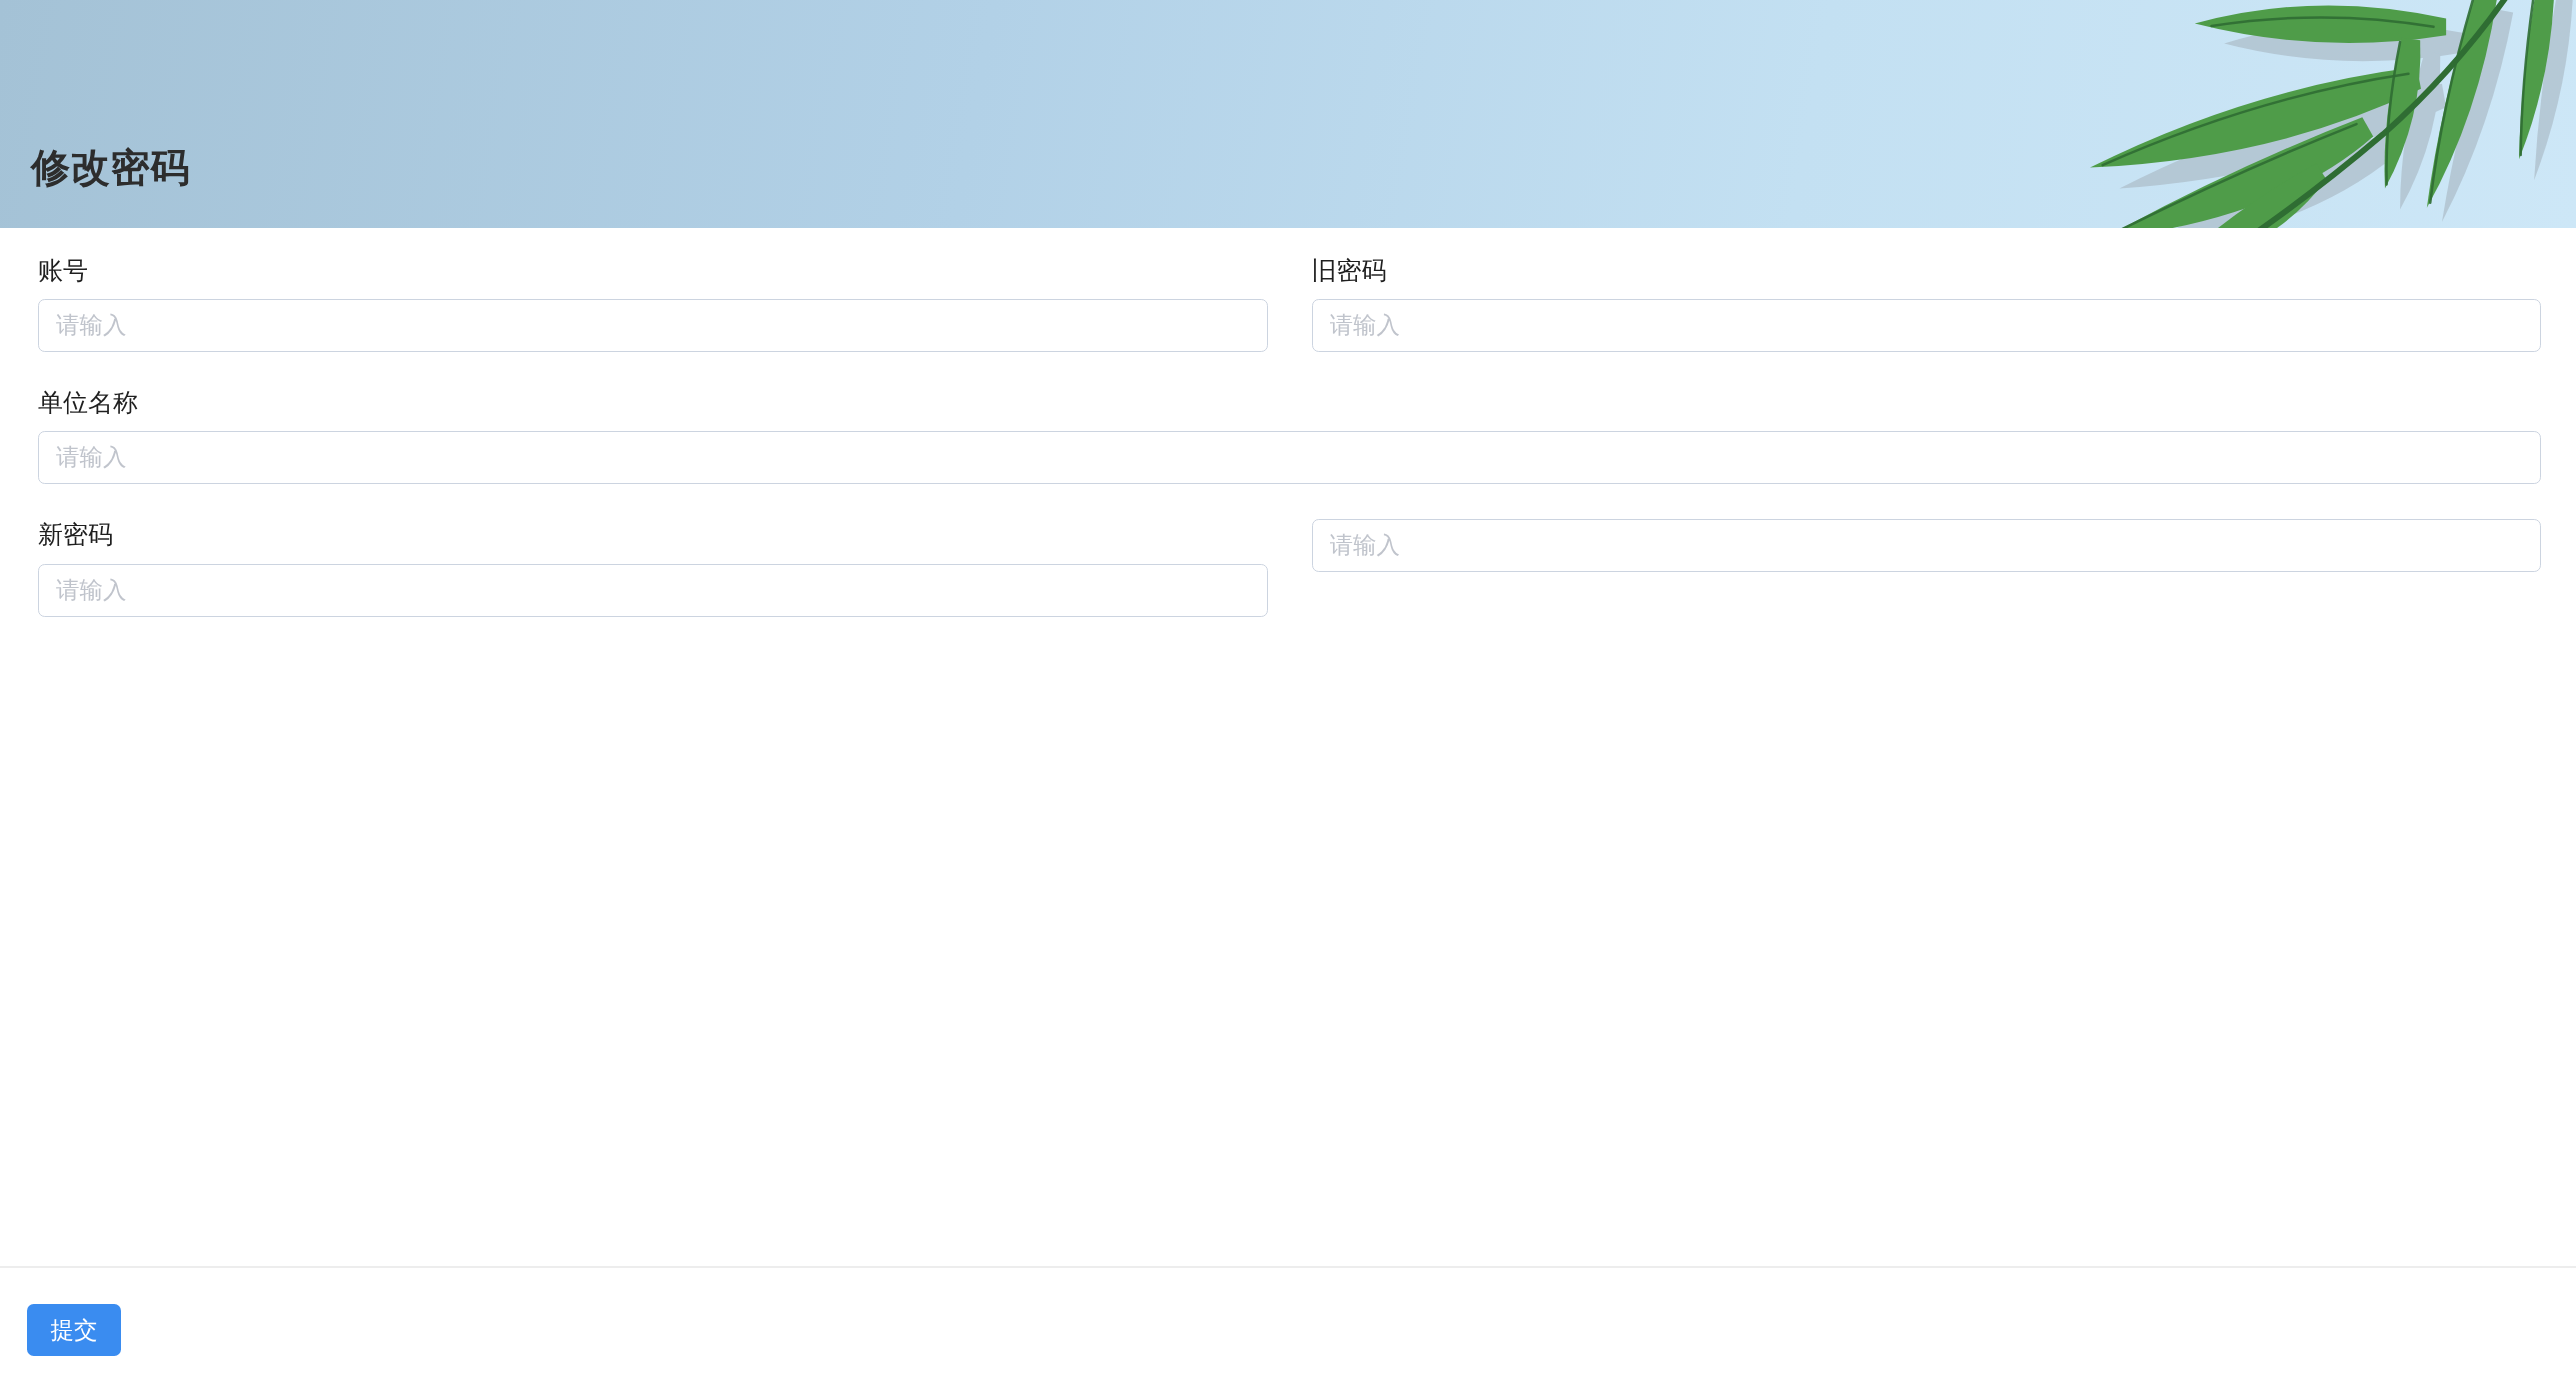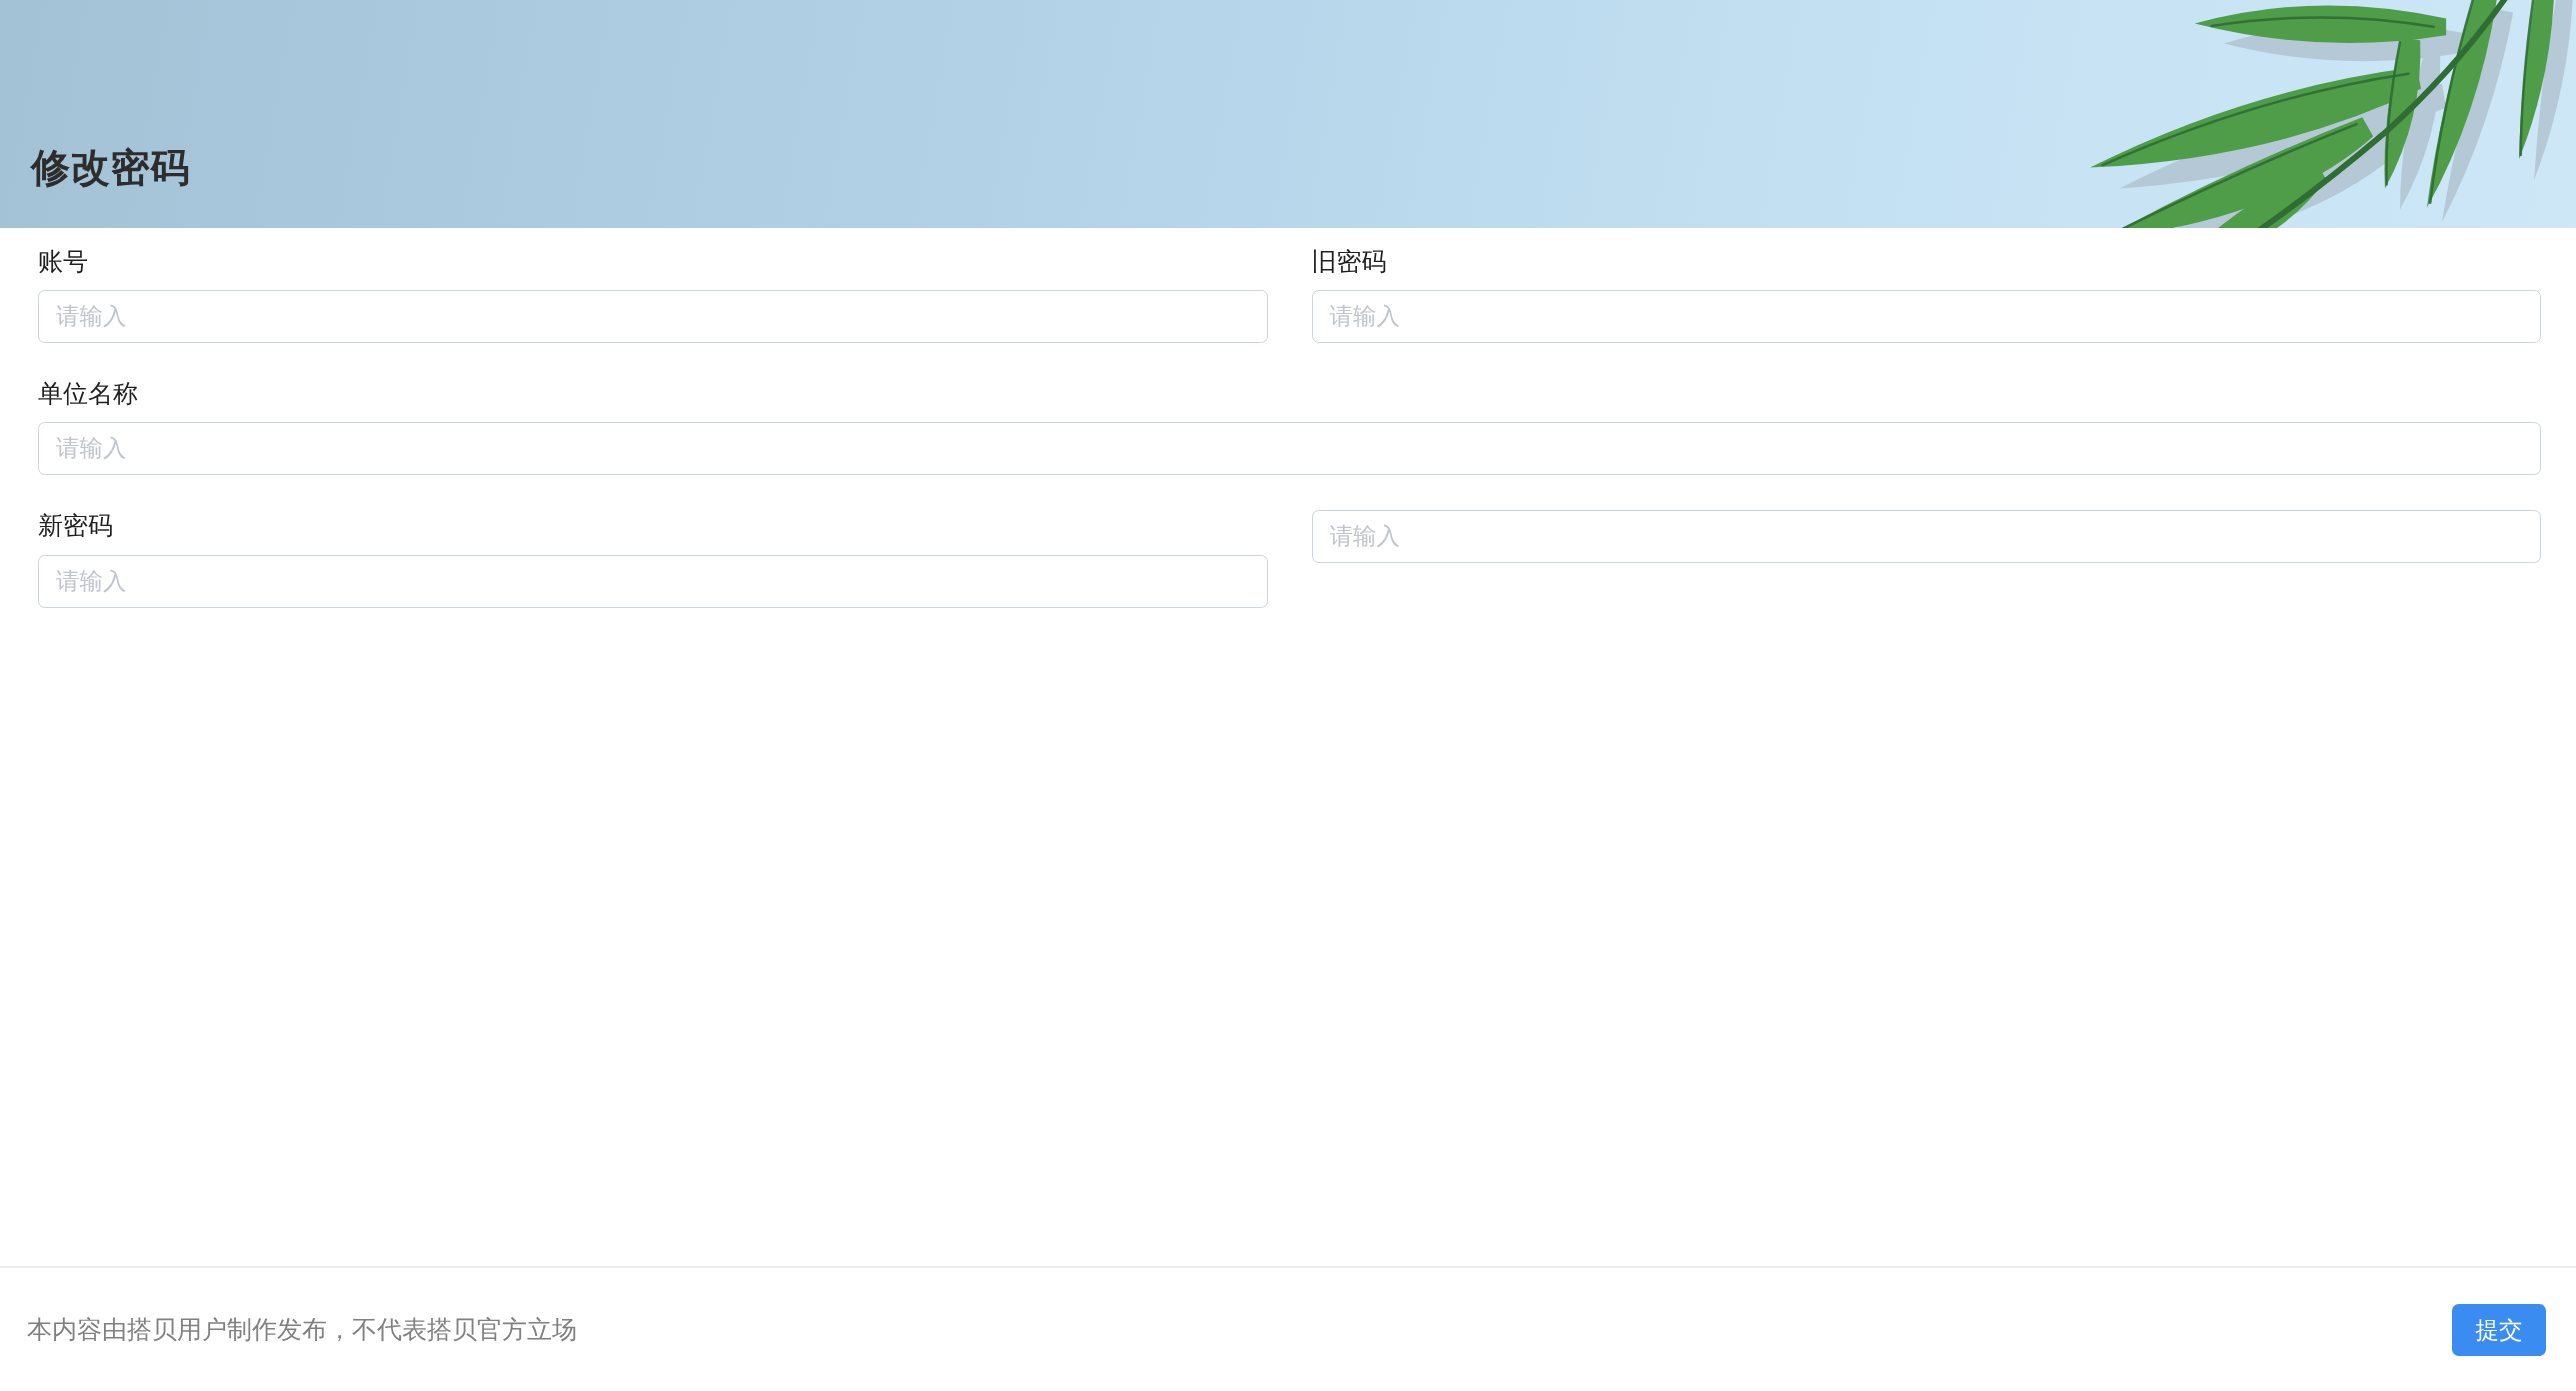--- a/index.html
+++ b/index.html
@@ -38,21 +38,21 @@
     pointer-events: none;
   }
 
   
   .main { flex: 1 1 auto; }
   .form-area {
     display: flex;
     flex-wrap: wrap;
     column-gap: 44px;
     row-gap: 35px;
-    padding: 18px 35px 0 38px;
+    padding: 27px 35px 0 38px;
   }
   .field { width: calc(50% - 22px); }
   .field.full { width: 100%; }
   .field-label {
     display: block;
     font-size: 25px;
     line-height: 30px;
     color: #1f1f1f;
     margin-bottom: 14.2px;
   }
@@ -165,16 +165,15 @@
     </div>
 
     <div class="field">
       <input class="field-input" type="text" placeholder="请输入" style="">
     </div>
 
   </div>
 </div>
 
 <div class="footer">
-  <div class="disclaimer">本内容由搭贝用户制作发布，不代表搭贝官方立场</div>
   <button class="submit-button">提交</button>
 </div>
 
 
 </body></html>

